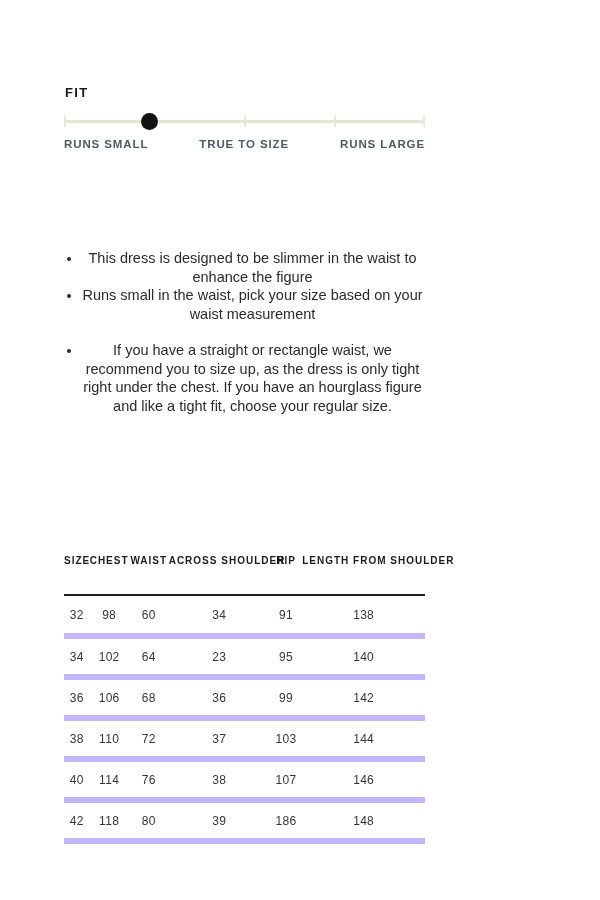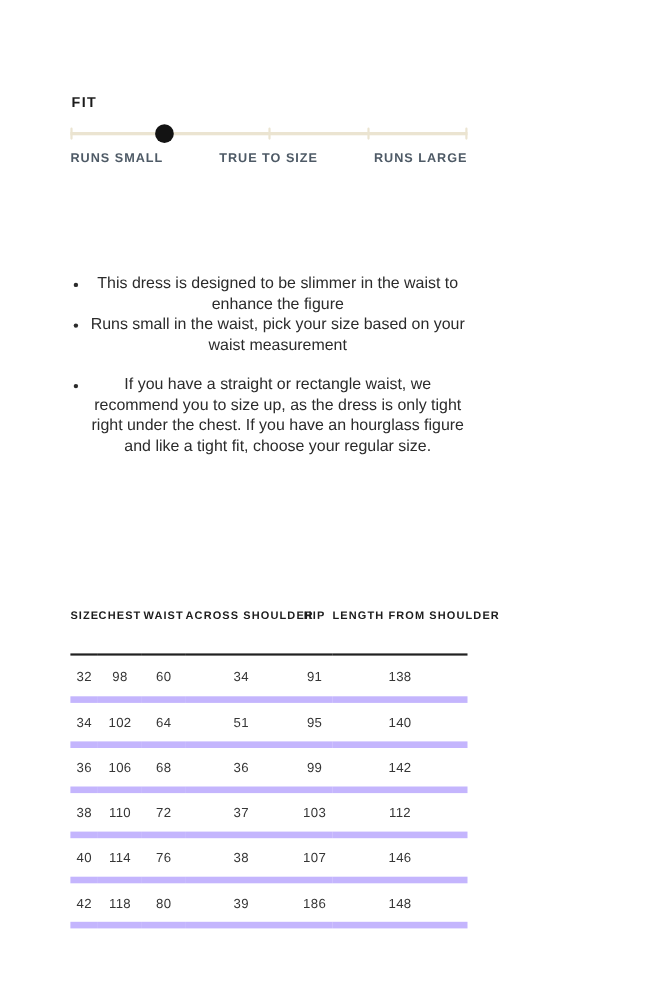--- a/index.html
+++ b/index.html
@@ -150,39 +150,39 @@
           <td>98</td>
           <td>60</td>
           <td>34</td>
           <td>91</td>
           <td>138</td>
         </tr>
         <tr>
           <td>34</td>
           <td>102</td>
           <td>64</td>
-          <td>51</td>
+          <td>23</td>
           <td>95</td>
           <td>140</td>
         </tr>
         <tr>
           <td>36</td>
           <td>106</td>
           <td>68</td>
           <td>36</td>
           <td>99</td>
           <td>142</td>
         </tr>
         <tr>
           <td>38</td>
           <td>110</td>
           <td>72</td>
           <td>37</td>
           <td>103</td>
-          <td>112</td>
+          <td>144</td>
         </tr>
         <tr>
           <td>40</td>
           <td>114</td>
           <td>76</td>
           <td>38</td>
           <td>107</td>
           <td>146</td>
         </tr>
         <tr>

